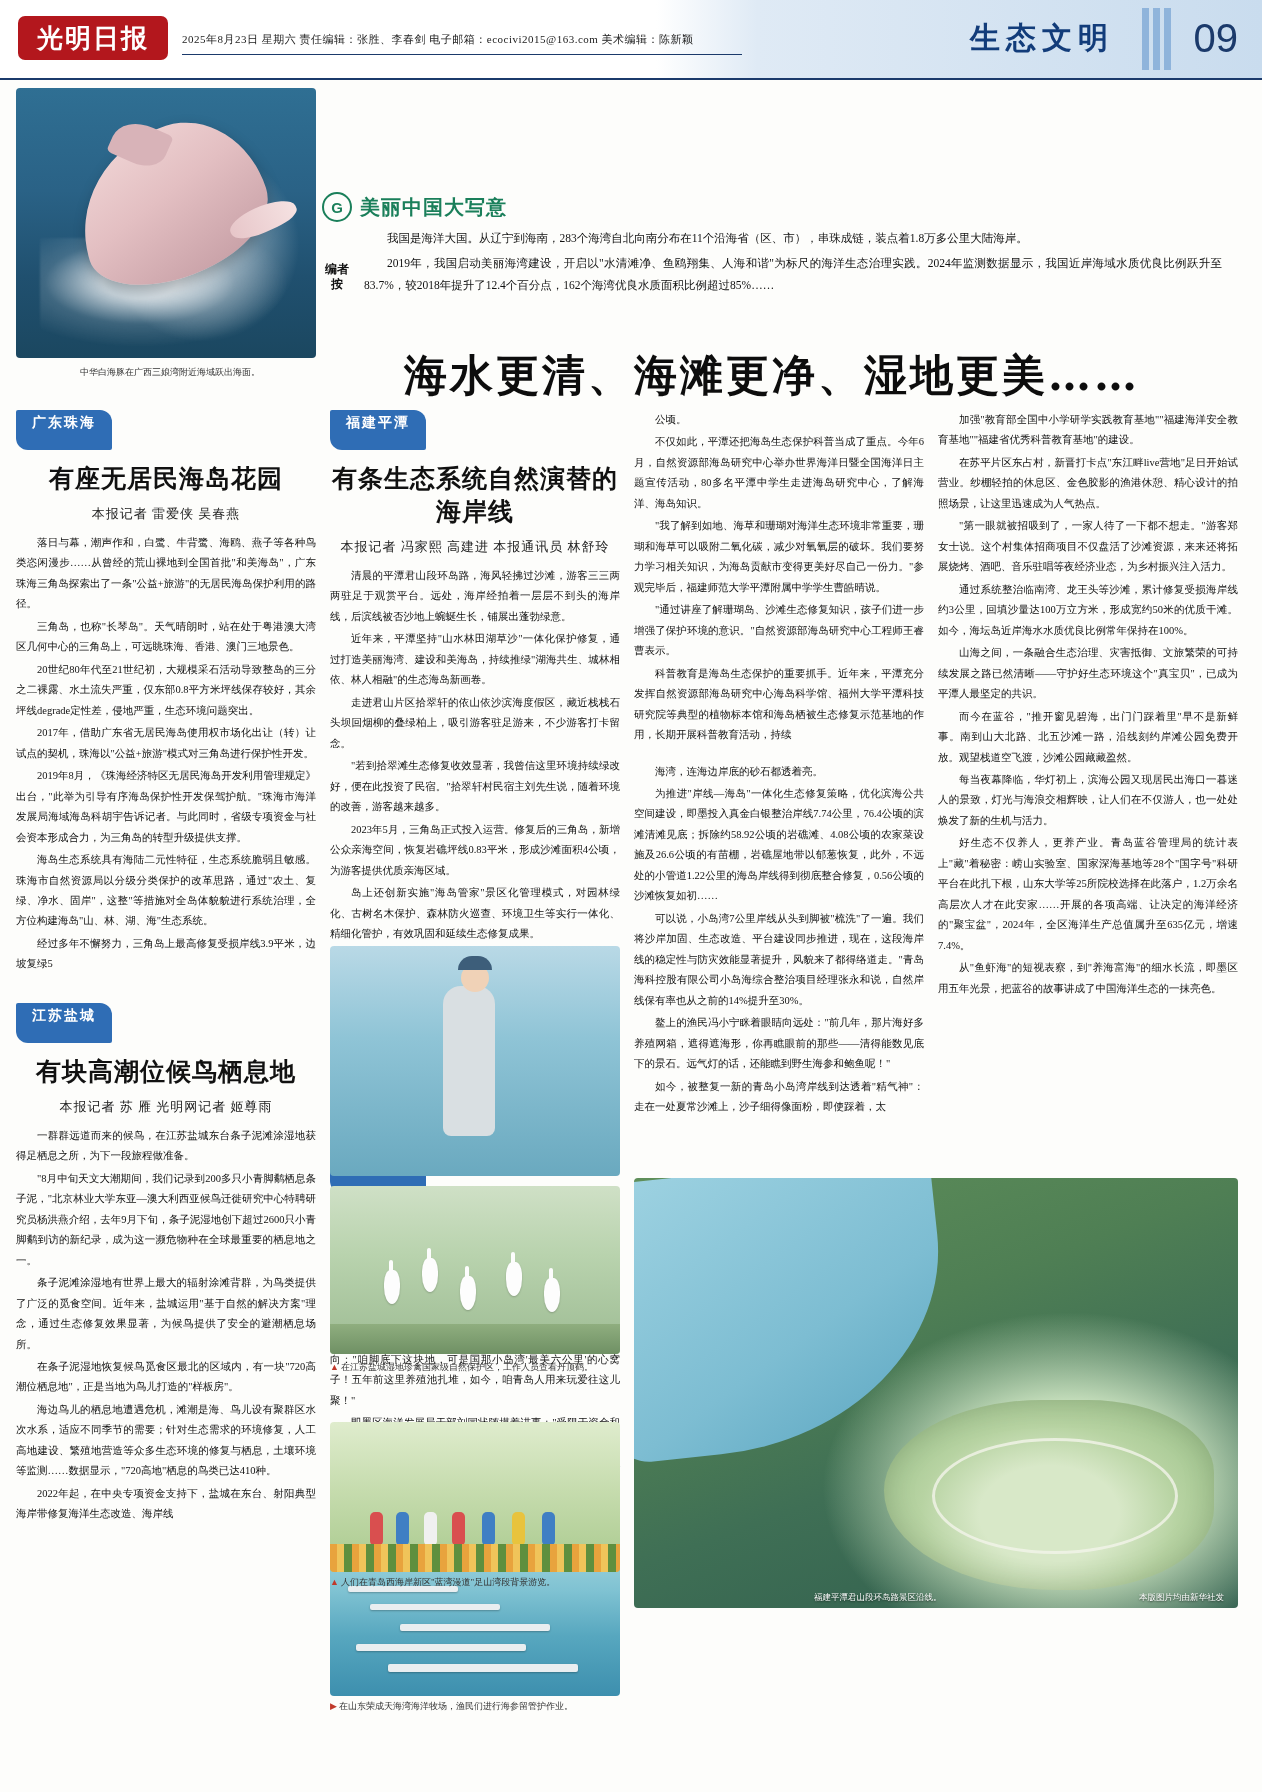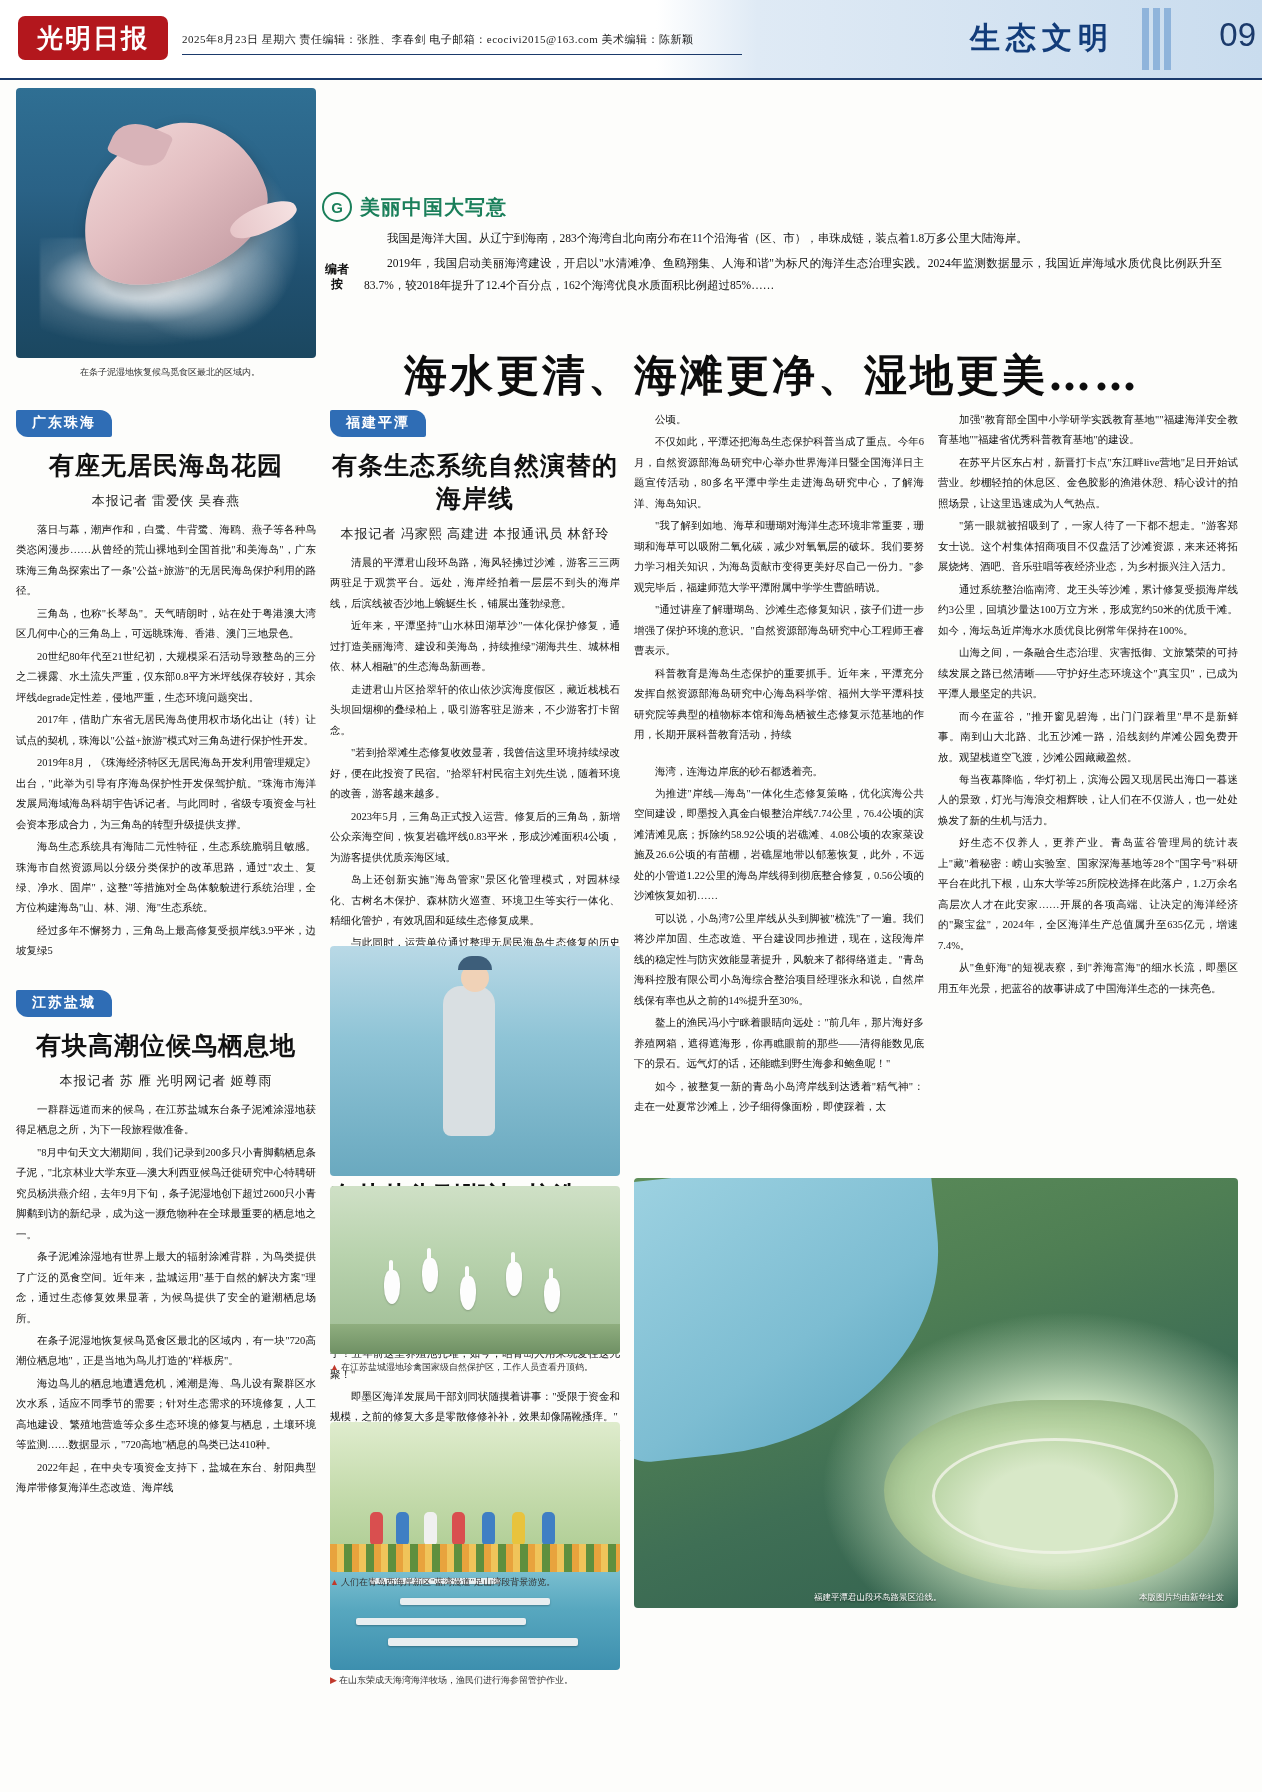--- a/index.html
+++ b/index.html
@@ -37,21 +37,21 @@
   .mast-rule{
     position:absolute;left:182px;top:54px;width:560px;height:1px;background:#1b3a6b;
   }
   .section-title{
     position:absolute;right:120px;top:12px;width:200px;height:52px;
     display:flex;align-items:center;justify-content:center;
     font-size:30px;font-weight:bold;color:#123c7a;letter-spacing:6px;
     font-family:"DejaVu Serif",serif;
   }
   .page-num{
-    position:absolute;right:6px;top:16px;font-size:33px;color:#1b3a6b;
+    position:absolute;right:24px;top:16px;font-size:40px;color:#1b3a6b;
     font-family:"Liberation Sans",sans-serif;font-weight:300;
   }
   .mast-bars{position:absolute;right:86px;top:8px;width:34px;height:62px;}
   .mast-bars i{display:block;width:7px;height:62px;background:#7fa9d6;float:left;margin-right:4px;opacity:.8;}
 
   
   .top{position:relative;height:330px;}
   .dolphin-photo{
     position:absolute;left:16px;top:8px;width:300px;height:270px;
     border-radius:4px;
@@ -116,21 +116,21 @@
   
   .cols{position:relative;padding:0 16px;}
   .col{position:absolute;top:0;}
   .c1{left:16px;width:300px;}
   .c2{left:330px;width:290px;}
   .c3{left:634px;width:290px;}
   .c4{left:938px;width:300px;}
 
   .region-tag{
     display:inline-block;background:#2f6db5;color:#fff;font-size:14px;font-weight:bold;
-    padding:4px 16px 5px;border-radius:2px 12px 2px 12px;letter-spacing:2px;margin-bottom:10px;
+    padding:4px 16px 18px;border-radius:2px 12px 2px 12px;letter-spacing:2px;margin-bottom:10px;
   }
   .sub-title{
     font-size:25px;font-weight:bold;text-align:center;letter-spacing:1px;margin:2px 0 10px;
     font-family:"DejaVu Serif",serif;
   }
   .byline{
     font-size:13px;text-align:center;color:#222;margin-bottom:10px;letter-spacing:1px;
   }
   .body{font-size:10.5px;line-height:1.95;text-align:justify;color:#111;}
   .body p{margin:0 0 2px 0;text-indent:2em;}
@@ -222,21 +222,21 @@
     <div class="page-num">09</div>
   </div>
 
   <div class="top">
     <div class="dolphin-photo">
       <div class="splash"></div>
       <div class="dolphin-body"></div>
       <div class="dolphin-fin"></div>
       <div class="dolphin-snout"></div>
     </div>
-    <div class="photo-caption">在条子泥湿地恢复候鸟觅食区最北的区域内。</div>
+    <div class="photo-caption">中华白海豚在广西三娘湾附近海域跃出海面。</div>
 
     <div class="brand-row">
       <div class="brand-circle">G</div>
       <div class="brand-text">美丽中国大写意</div>
     </div>
 
     <div class="editor-note">
       <div class="editor-label">编者按</div>
       <div class="editor-body">
         <p>我国是海洋大国。从辽宁到海南，283个海湾自北向南分布在11个沿海省（区、市），串珠成链，装点着1.8万多公里大陆海岸。</p>

